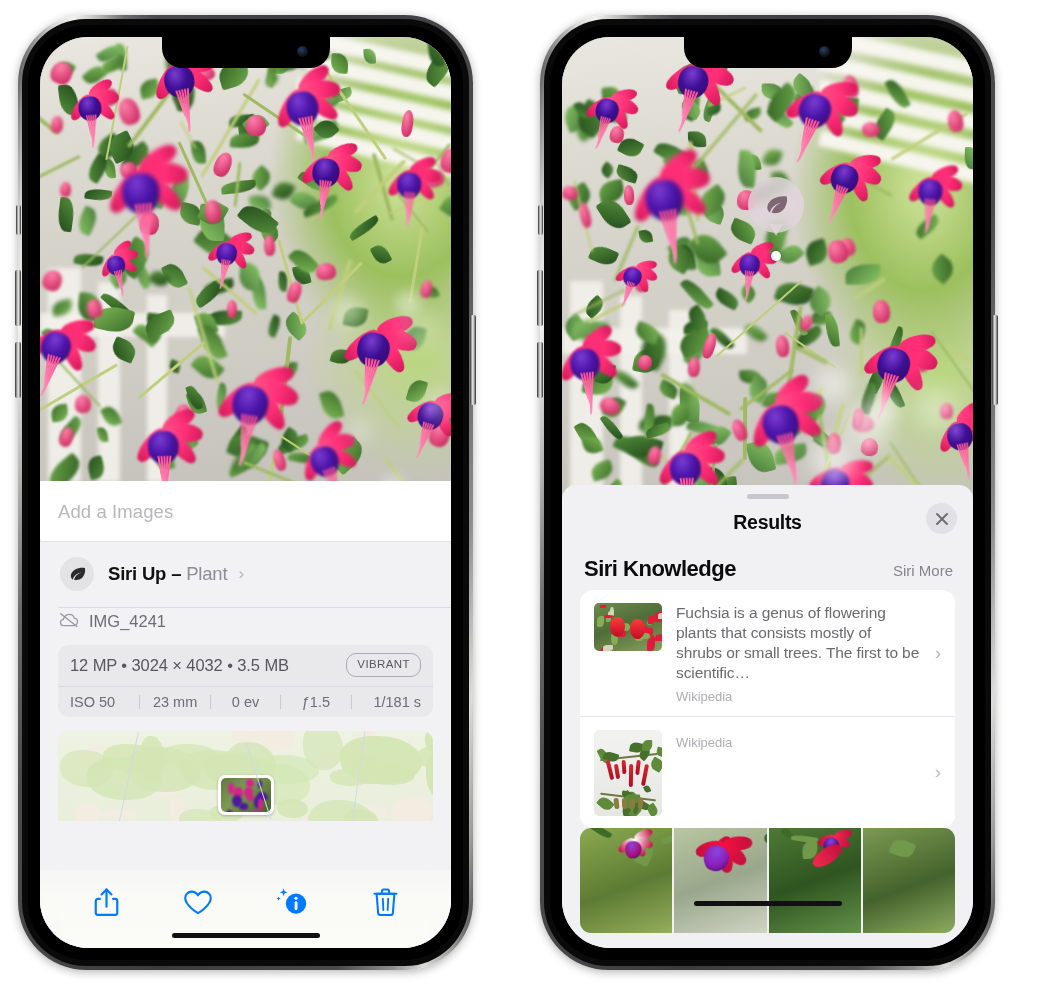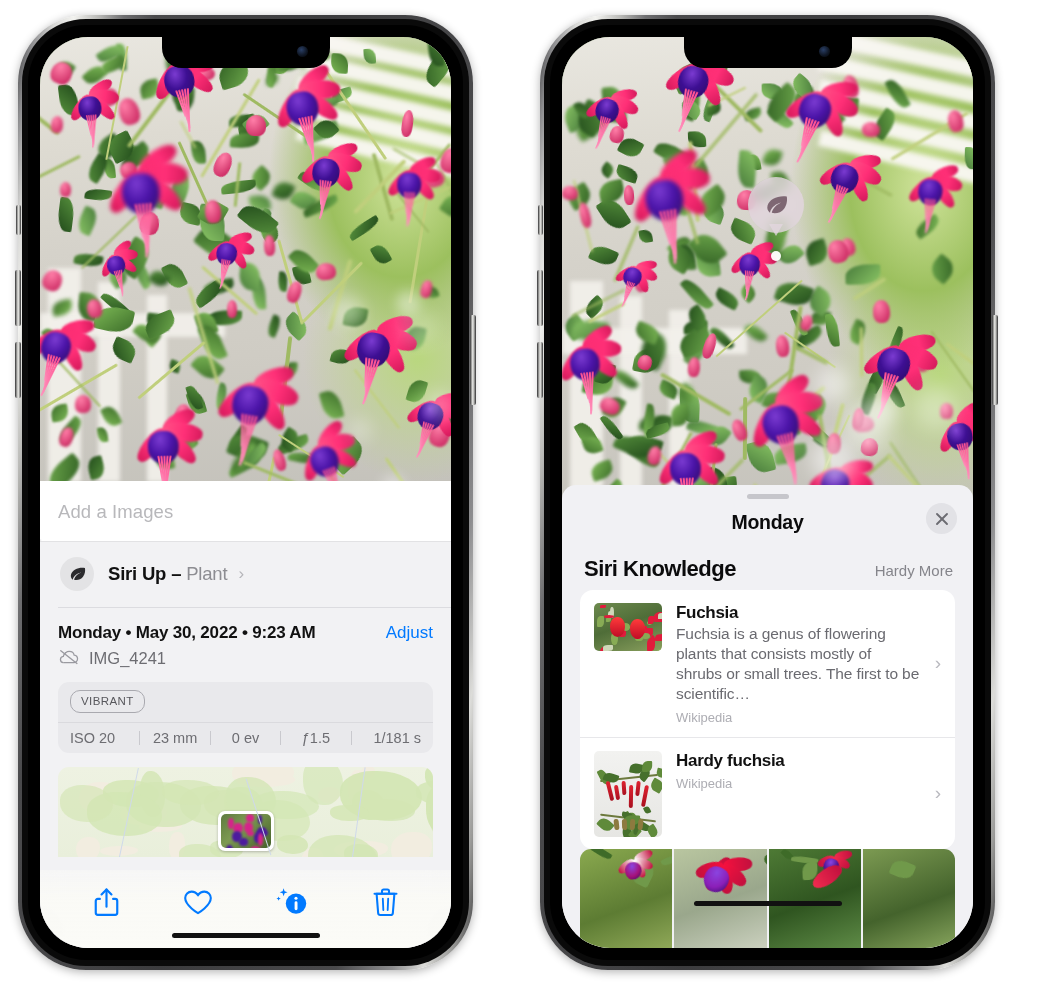--- a/index.html
+++ b/index.html
@@ -613,44 +613,41 @@
             </svg>
           </div>
           <div class="lookup-text">
             <span>Siri Up</span><span> – </span><span class="sub">Plant</span>
           </div>
           <span class="chev">›</span>
         </div>
 
         <div class="divider"></div>
 
-        <div class="date-row">
-          <div class="date-text">Monday • May 30, 2022 • 9:23 AM</div>
-          <div class="adjust">Adjust</div>
-        </div>
 
         <div class="file-row">
           <span>
             <svg width="22" height="16" viewBox="0 0 26 18">
               <path d="M7.2 15.6h11.3c2.6 0 4.6-2 4.6-4.4 0-2.3-1.7-4.1-4-4.4C18.6 4.1 16.2 2.3 13.3 2.3c-1.6 0-3 .5-4.1 1.5" fill="none" stroke="#9a9aa0" stroke-width="1.5" stroke-linecap="round"></path>
               <path d="M9.2 3.8C7.6 4.8 6.6 6.4 6.3 8.2 4.3 8.5 2.9 10 2.9 11.9c0 1.9 1.4 3.5 3.3 3.7" fill="none" stroke="#9a9aa0" stroke-width="1.5" stroke-linecap="round"></path>
               <line x1="3.3" y1="1.6" x2="22.4" y2="16.6" stroke="#9a9aa0" stroke-width="1.6" stroke-linecap="round"></line>
             </svg>
           </span>
           <span class="file-name">IMG_4241</span>
         </div>
 
         <div class="exif-card">
           <div class="exif-body">
             <div class="exif-line exif-line2">
+              <span>12 MP • 3024 × 4032 • 3.5 MB</span>
               <span class="badge-vib">VIBRANT</span>
             </div>
           </div>
           <div class="exif-foot">
-            <span class="cell">ISO 20</span>
+            <span class="cell">ISO 50</span>
             <i class="sep"></i>
             <span class="cell">23 mm</span>
             <i class="sep"></i>
             <span class="cell">0 ev</span>
             <i class="sep"></i>
             <span class="cell">ƒ1.5</span>
             <i class="sep"></i>
             <span class="cell">1/181 s</span>
           </div>
         </div>
@@ -1163,32 +1160,32 @@
           </svg>
         </div>
         <div class="vlu-tail"></div>
         <div class="vlu-dot"></div>
       </div>
 
       <div class="sheet">
         <div class="grabber"></div>
 
         <div class="sheet-head">
-          <div class="sheet-title">Monday</div>
+          <div class="sheet-title">Results</div>
           <div class="close-btn">
             <svg width="16" height="16" viewBox="0 0 16 16">
               <line x1="3" y1="3" x2="13" y2="13" stroke="#6c6c72" stroke-width="1.9" stroke-linecap="round"></line>
               <line x1="13" y1="3" x2="3" y2="13" stroke="#6c6c72" stroke-width="1.9" stroke-linecap="round"></line>
             </svg>
           </div>
         </div>
 
         <div class="sec-head">
           <div class="sec-title">Siri Knowledge</div>
-          <div class="sec-action">Hardy More</div>
+          <div class="sec-action">Siri More</div>
         </div>
 
         <div class="know-card">
           <div class="know-item">
             <div class="know-thumb" id="thumb1" style="width: 68px; height: 48px; background: linear-gradient(160deg, rgb(109, 138, 78) 0%, rgb(79, 109, 56) 45%, rgb(138, 160, 94) 100%);">
                 <div style="position: absolute; left: 16.3734px; top: 4.15765px; width: 3.54588px; height: 11.1537px; border-radius: 50%; background: rgb(207, 216, 185); filter: blur(0.7px);"></div>
                 <div style="position: absolute; left: 2.69131px; top: 12.7856px; width: 7.35241px; height: 11.6222px; border-radius: 45% 10%; background: rgb(136, 171, 85); filter: blur(0.7px);"></div>
                 <div style="position: absolute; left: 5.60184px; top: 44.3303px; width: 8.46616px; height: 10.8288px; border-radius: 45% 10%; background: rgb(225, 27, 60); filter: blur(0.7px);"></div>
                 <div style="position: absolute; left: 62.6044px; top: 45.5124px; width: 5.13031px; height: 7.70163px; border-radius: 45% 10%; background: rgb(136, 171, 85); filter: blur(0.7px);"></div>
                 <div style="position: absolute; left: 25.8435px; top: 25.6928px; width: 6.24325px; height: 8.58814px; border-radius: 45% 10%; background: rgb(225, 27, 60); filter: blur(0.7px);"></div>
@@ -1210,21 +1207,20 @@
                 <div style="position: absolute; left: 53.2176px; top: 18.4379px; width: 4.93525px; height: 3.90533px; border-radius: 50%; background: rgb(136, 171, 85); filter: blur(0.7px);"></div>
                 <div style="position: absolute; left: 53.8521px; top: 12.7185px; width: 6.27457px; height: 8.71186px; border-radius: 45% 10%; background: rgb(225, 27, 60); filter: blur(0.7px);"></div>
                 <div style="position: absolute; left: 41.174px; top: 28.7771px; width: 5.52636px; height: 7.30151px; border-radius: 45% 10%; background: rgb(225, 27, 60); filter: blur(0.7px);"></div>
                 <div style="position: absolute; left: 63.655px; top: 10.19px; width: 7.02063px; height: 6.05264px; border-radius: 45% 10%; background: rgb(207, 216, 185); filter: blur(0.7px);"></div>
                 <div style="position: absolute; left: 10.321px; top: 12.0532px; width: 10.1825px; height: 3.14864px; border-radius: 50%; background: rgb(225, 27, 60); filter: blur(0.7px);"></div>
                 <div style="position: absolute; left: 8.68386px; top: 42.2571px; width: 10.822px; height: 5.5929px; border-radius: 45% 10%; background: rgb(207, 216, 185); filter: blur(0.7px);"></div>
                 <div style="position: absolute; left: 16px; top: 14px; width: 15px; height: 20px; border-radius: 45% 45% 50% 50%; background: linear-gradient(rgb(255, 59, 59), rgb(192, 13, 38)); filter: blur(0.5px);"></div>
                 <div style="position: absolute; left: 36px; top: 16px; width: 15px; height: 20px; border-radius: 45% 45% 50% 50%; background: linear-gradient(rgb(255, 59, 59), rgb(192, 13, 38)); filter: blur(0.5px);"></div>
               </div>
             <div class="know-body">
-              <div class="know-title">Fuchsia</div>
               <div class="know-desc">Fuchsia is a genus of flowering plants that consists mostly of shrubs or small trees. The first to be scientific…</div>
               <div class="know-src">Wikipedia</div>
             </div>
             <div class="know-chev">›</div>
           </div>
           <div class="know-item">
             <div class="know-thumb" id="thumb2" style="width: 68px; height: 86px; background: linear-gradient(rgb(242, 242, 240) 0%, rgb(230, 230, 227) 100%);">
                 <div style="position: absolute; left: 6px; top: 26px; width: 58px; height: 2.4px; background: rgb(109, 122, 62); transform: rotate(-6deg); border-radius: 2px;"></div>
                 <div style="position: absolute; left: 6px; top: 66px; width: 56px; height: 2.4px; background: rgb(109, 122, 62); transform: rotate(7deg); border-radius: 2px;"></div>
                 <div style="position: absolute; left: 35.6084px; top: 13.7807px; width: 12.7357px; height: 9.61583px; border-radius: 55% 10%; background: rgb(70, 112, 44); transform: rotate(192.088deg);"></div>
@@ -1254,21 +1250,20 @@
                 <div style="position: absolute; left: 28px; top: 30px; width: 4px; height: 14.4114px; border-radius: 2px; background: linear-gradient(rgb(224, 35, 48), rgb(168, 16, 31)); transform: rotate(-4deg);"></div>
                 <div style="position: absolute; left: 35px; top: 34px; width: 4px; height: 22.6135px; border-radius: 2px; background: linear-gradient(rgb(224, 35, 48), rgb(168, 16, 31)); transform: rotate(1deg);"></div>
                 <div style="position: absolute; left: 42px; top: 30px; width: 4px; height: 14.728px; border-radius: 2px; background: linear-gradient(rgb(224, 35, 48), rgb(168, 16, 31)); transform: rotate(6deg);"></div>
                 <div style="position: absolute; left: 49px; top: 34px; width: 4px; height: 21.9271px; border-radius: 2px; background: linear-gradient(rgb(224, 35, 48), rgb(168, 16, 31)); transform: rotate(11deg);"></div>
                 <div style="position: absolute; left: 20px; top: 68px; width: 5px; height: 11px; border-radius: 3px; background: rgb(141, 122, 63); transform: rotate(-6deg);"></div>
                 <div style="position: absolute; left: 28px; top: 68px; width: 5px; height: 11px; border-radius: 3px; background: rgb(141, 122, 63); transform: rotate(-2deg);"></div>
                 <div style="position: absolute; left: 36px; top: 68px; width: 5px; height: 11px; border-radius: 3px; background: rgb(141, 122, 63); transform: rotate(2deg);"></div>
                 <div style="position: absolute; left: 44px; top: 68px; width: 5px; height: 11px; border-radius: 3px; background: rgb(141, 122, 63); transform: rotate(6deg);"></div>
               </div>
             <div class="know-body">
-              <div class="know-title">Hardy fuchsia</div>
               <div class="know-src">Wikipedia</div>
             </div>
             <div class="know-chev">›</div>
           </div>
         </div>
 
 
         <div class="sim-strip">
           <div class="sim-tile" id="sim1" style="background: linear-gradient(160deg, rgb(138, 169, 79) 0%, rgb(93, 124, 51) 55%, rgb(149, 173, 92) 100%);">
               <div style="position: absolute; left: 9.88438px; top: 0.0865161px; width: 22.3295px; height: 6.71957px; border-radius: 55% 12%; background: rgb(62, 107, 40); transform: rotate(212.06deg); filter: blur(0.6px);"></div>

